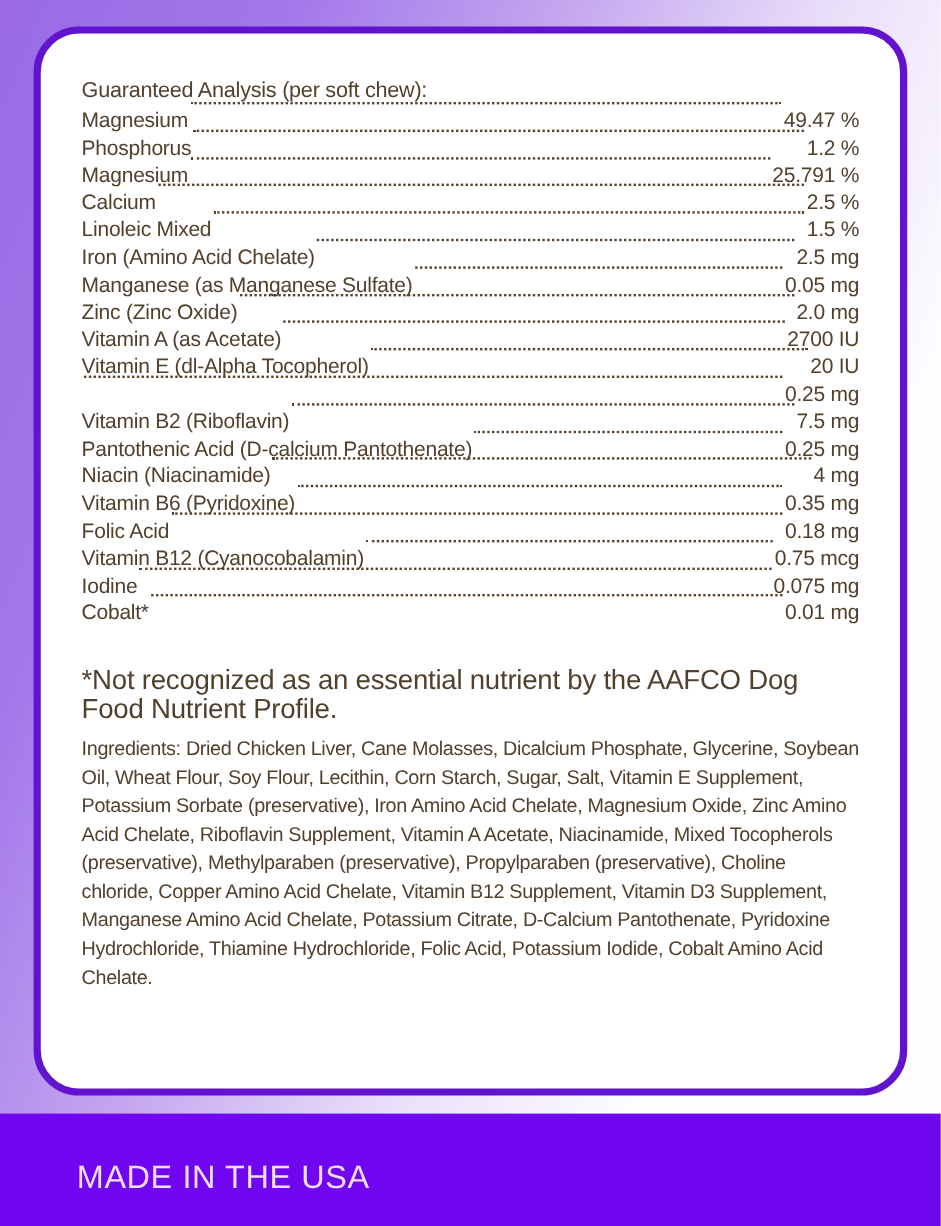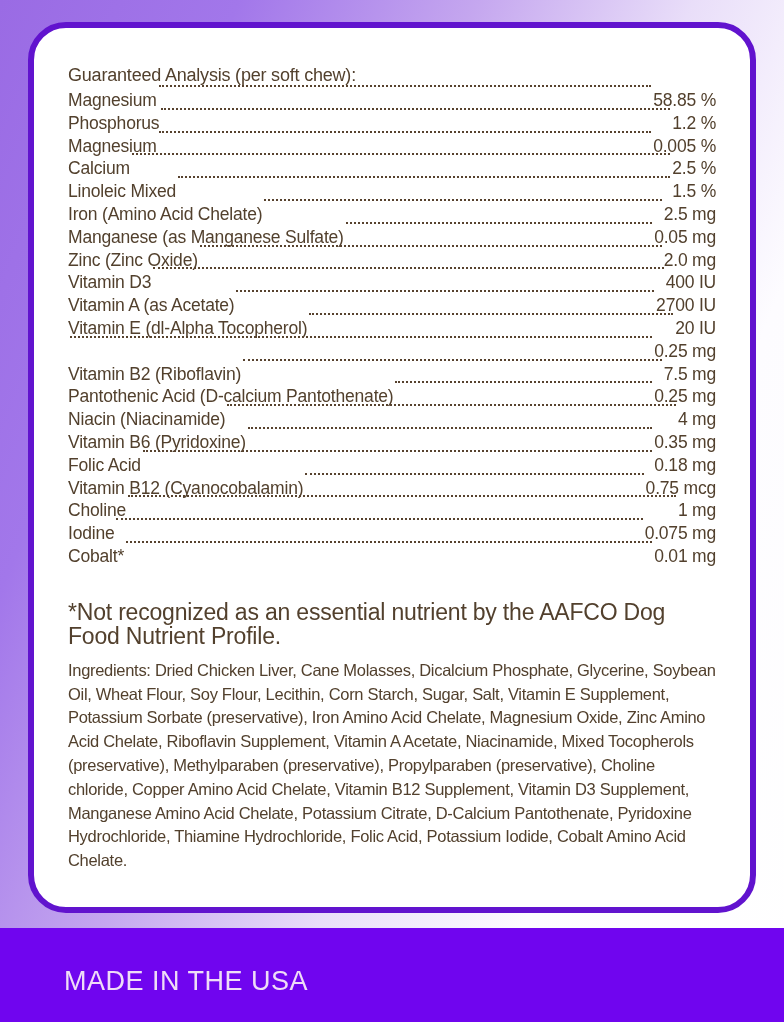--- a/index.html
+++ b/index.html
@@ -84,31 +84,31 @@
 </head>
 <body>
 
 <div class="page">
   <div class="card">
     <div class="ga-header">Guaranteed Analysis (per soft chew):</div>
     <div class="ga-rows">
         <div class="row">
           <span>Magnesium</span>
           <span class="leader"></span>
-          <span>58.85 %</span>
+          <span>49.47 %</span>
         </div>
         <div class="row">
           <span>Phosphorus</span>
           <span class="leader"></span>
           <span>1.2 %</span>
         </div>
         <div class="row">
           <span>Magnesium</span>
           <span class="leader"></span>
-          <span>0.005 %</span>
+          <span>25.791 %</span>
         </div>
         <div class="row">
           <span>Calcium</span>
           <span class="leader"></span>
           <span>2.5 %</span>
         </div>
         <div class="row">
           <span>Linoleic Mixed</span>
           <span class="leader"></span>
           <span>1.5 %</span>
@@ -120,25 +120,20 @@
         </div>
         <div class="row">
           <span>Manganese (as Manganese Sulfate)</span>
           <span class="leader"></span>
           <span>0.05 mg</span>
         </div>
         <div class="row">
           <span>Zinc (Zinc Oxide)</span>
           <span class="leader"></span>
           <span>2.0 mg</span>
-        </div>
-        <div class="row">
-          <span>Vitamin D3</span>
-          <span class="leader"></span>
-          <span>400 IU</span>
         </div>
         <div class="row">
           <span>Vitamin A (as Acetate)</span>
           <span class="leader"></span>
           <span>2700 IU</span>
         </div>
         <div class="row">
           <span>Vitamin E (dl-Alpha Tocopherol)</span>
           <span class="leader"></span>
           <span>20 IU</span>
@@ -171,25 +166,20 @@
           <span>Folic Acid</span>
           <span class="leader"></span>
           <span>0.18 mg</span>
         </div>
         <div class="row">
           <span>Vitamin B12 (Cyanocobalamin)</span>
           <span class="leader"></span>
           <span>0.75 mcg</span>
         </div>
         <div class="row">
-          <span>Choline</span>
-          <span class="leader"></span>
-          <span>1 mg</span>
-        </div>
-        <div class="row">
           <span>Iodine</span>
           <span class="leader"></span>
           <span>0.075 mg</span>
         </div>
         <div class="row">
           <span>Cobalt*</span>
           <span class="leader"></span>
           <span>0.01 mg</span>
         </div>
       </div>

